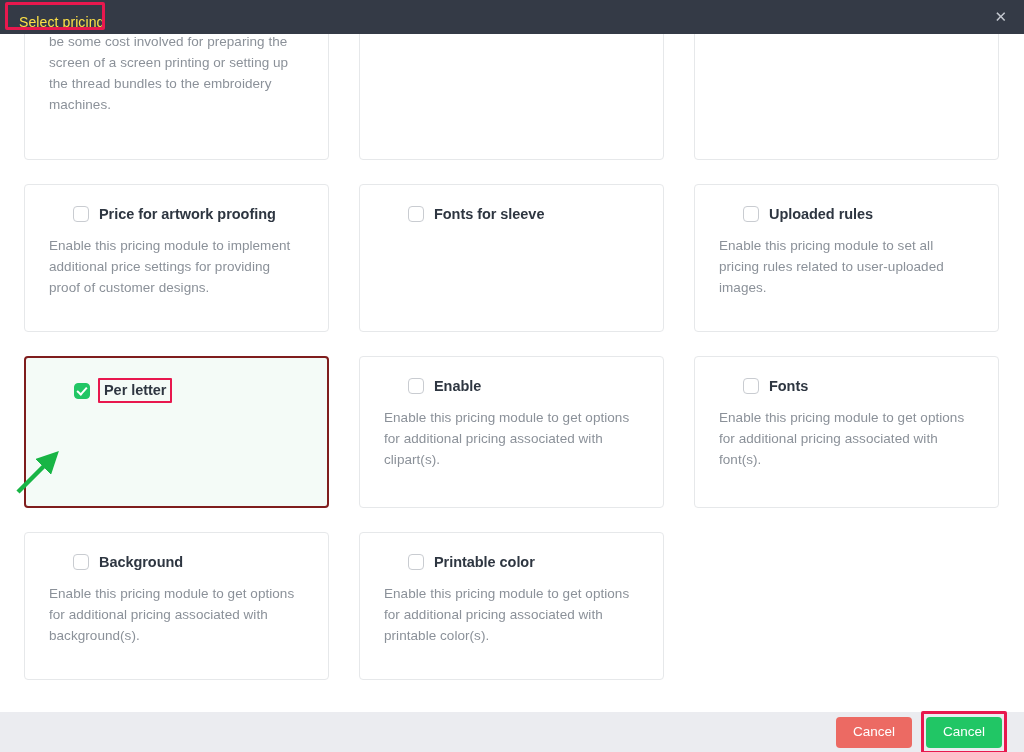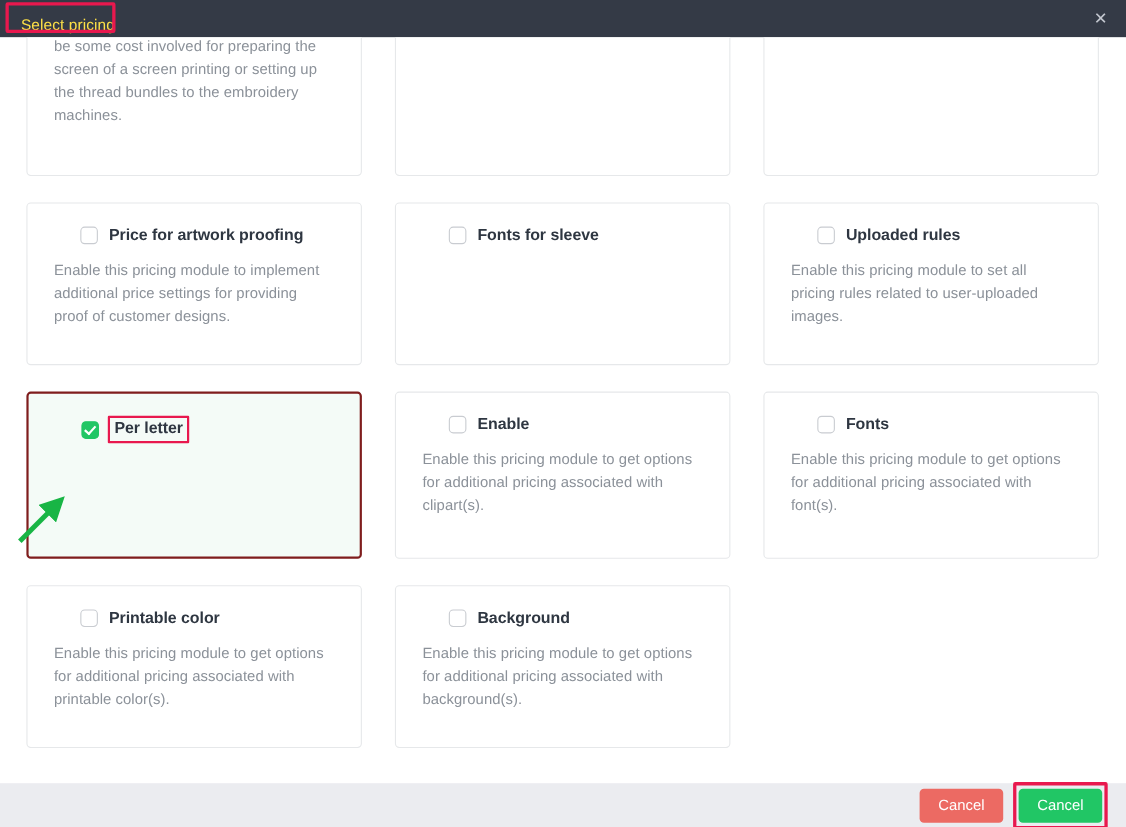--- a/index.html
+++ b/index.html
@@ -284,31 +284,31 @@
         <div class="card-head">
           <span class="checkbox"></span>
           <span class="card-title">Fonts</span>
         </div>
         <div class="card-desc">Enable this pricing module to get options for additional pricing associated with font(s).</div>
       </div>
 
       <div class="card">
         <div class="card-head">
           <span class="checkbox"></span>
+          <span class="card-title">Background</span>
+        </div>
+        <div class="card-desc">Enable this pricing module to get options for additional pricing associated with background(s).</div>
+      </div>
+
+      <div class="card">
+        <div class="card-head">
+          <span class="checkbox"></span>
           <span class="card-title">Printable color</span>
         </div>
         <div class="card-desc">Enable this pricing module to get options for additional pricing associated with printable color(s).</div>
-      </div>
-
-      <div class="card">
-        <div class="card-head">
-          <span class="checkbox"></span>
-          <span class="card-title">Background</span>
-        </div>
-        <div class="card-desc">Enable this pricing module to get options for additional pricing associated with background(s).</div>
       </div>
 
       <div class="card empty"></div>
     </div>
 
     <svg class="arrow-annotation" viewBox="0 0 56 60" xmlns="http://www.w3.org/2000/svg">
       <defs>
         <marker id="ah" markerWidth="5" markerHeight="5" refX="2.2" refY="2.5" orient="auto">
           <path d="M0,0 L5,2.5 L0,5 z" fill="#18b545"></path>
         </marker>

